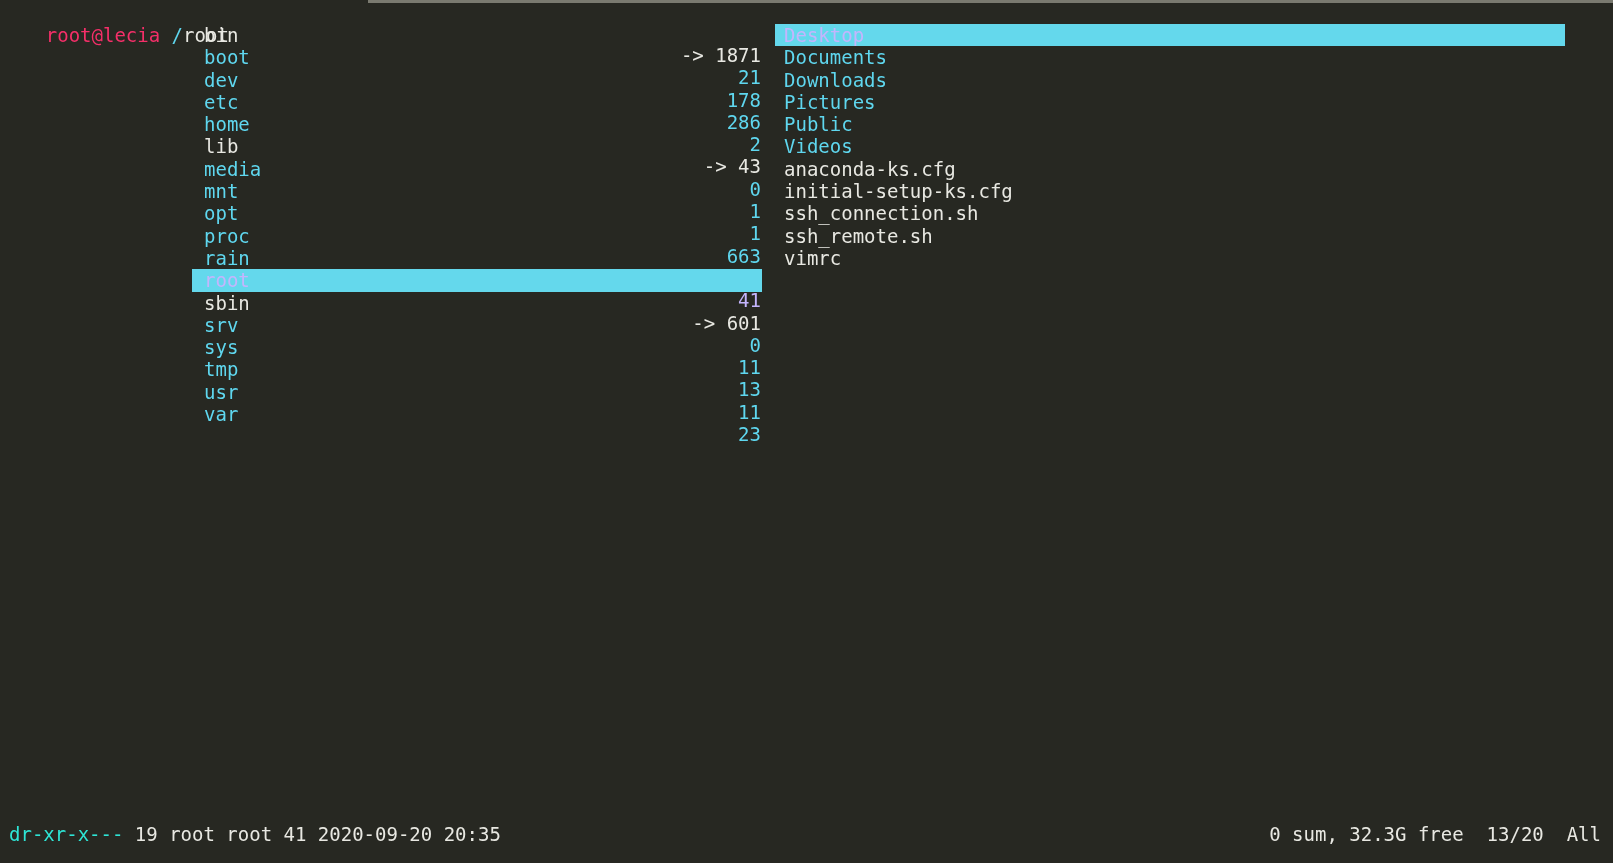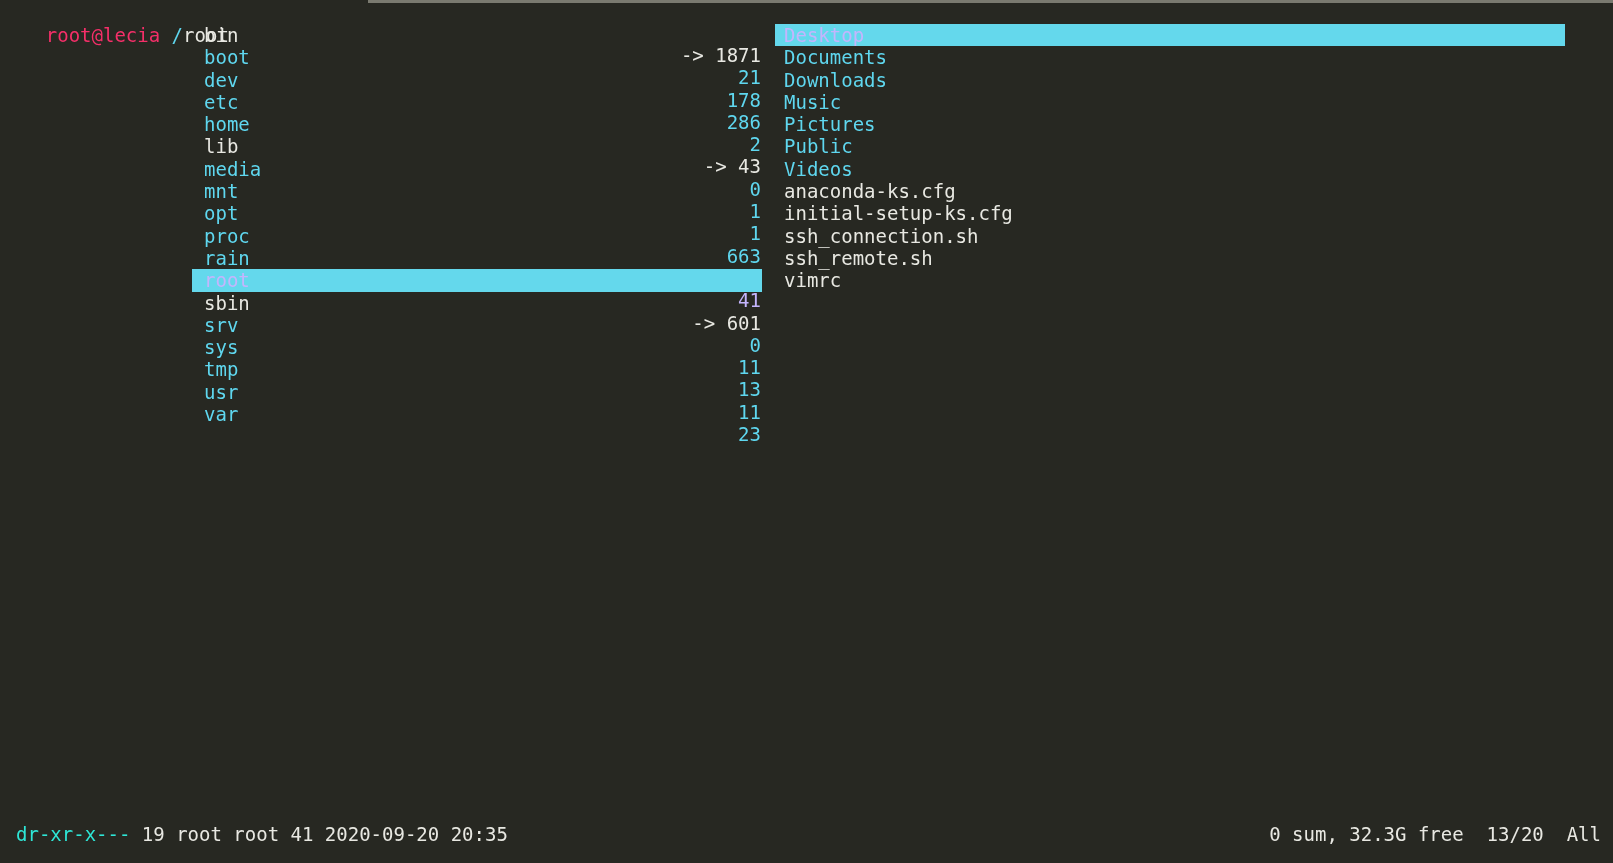--- a/index.html
+++ b/index.html
@@ -105,21 +105,21 @@
     position: absolute;
     left: 0px;
     right: 0px;
     bottom: 18px;
     height: 22px;
     line-height: 22px;
     white-space: pre;
   }
   .status-left {
     position: absolute;
-    left: 16px;
+    left: 9px;
     top: 0;
   }
   .status-right {
     position: absolute;
     right: 12px;
     top: 0;
     text-align: center;
   }
   .s-perm  { color: #2ee6d6; }
   .s-text  { color: #e8e8e2; }
@@ -153,21 +153,20 @@
       <div class="row"><div class="rowbg"></div><span class="name c-dir">sys</span><span class="size c-dir">11</span></div>
       <div class="row"><div class="rowbg"></div><span class="name c-dir">tmp</span><span class="size c-dir">13</span></div>
       <div class="row"><div class="rowbg"></div><span class="name c-dir">usr</span><span class="size c-dir">11</span></div>
       <div class="row"><div class="rowbg"></div><span class="name c-dir">var</span><span class="size c-dir">23</span></div>
     </div>
 
   <div class="pane pane-right" id="right-pane">
       <div class="row selected"><div class="rowbg"></div><span class="name c-dir">Desktop</span></div>
       <div class="row"><div class="rowbg"></div><span class="name c-dir">Documents</span></div>
       <div class="row"><div class="rowbg"></div><span class="name c-dir">Downloads</span></div>
-      <div class="row"><div class="rowbg"></div><span class="name c-dir">Music</span></div>
       <div class="row"><div class="rowbg"></div><span class="name c-dir">Pictures</span></div>
       <div class="row"><div class="rowbg"></div><span class="name c-dir">Public</span></div>
       <div class="row"><div class="rowbg"></div><span class="name c-dir">Videos</span></div>
       <div class="row"><div class="rowbg"></div><span class="name c-file">anaconda-ks.cfg</span></div>
       <div class="row"><div class="rowbg"></div><span class="name c-file">initial-setup-ks.cfg</span></div>
       <div class="row"><div class="rowbg"></div><span class="name c-file">ssh_connection.sh</span></div>
       <div class="row"><div class="rowbg"></div><span class="name c-file">ssh_remote.sh</span></div>
       <div class="row"><div class="rowbg"></div><span class="name c-file">vimrc</span></div>
     </div>
 

